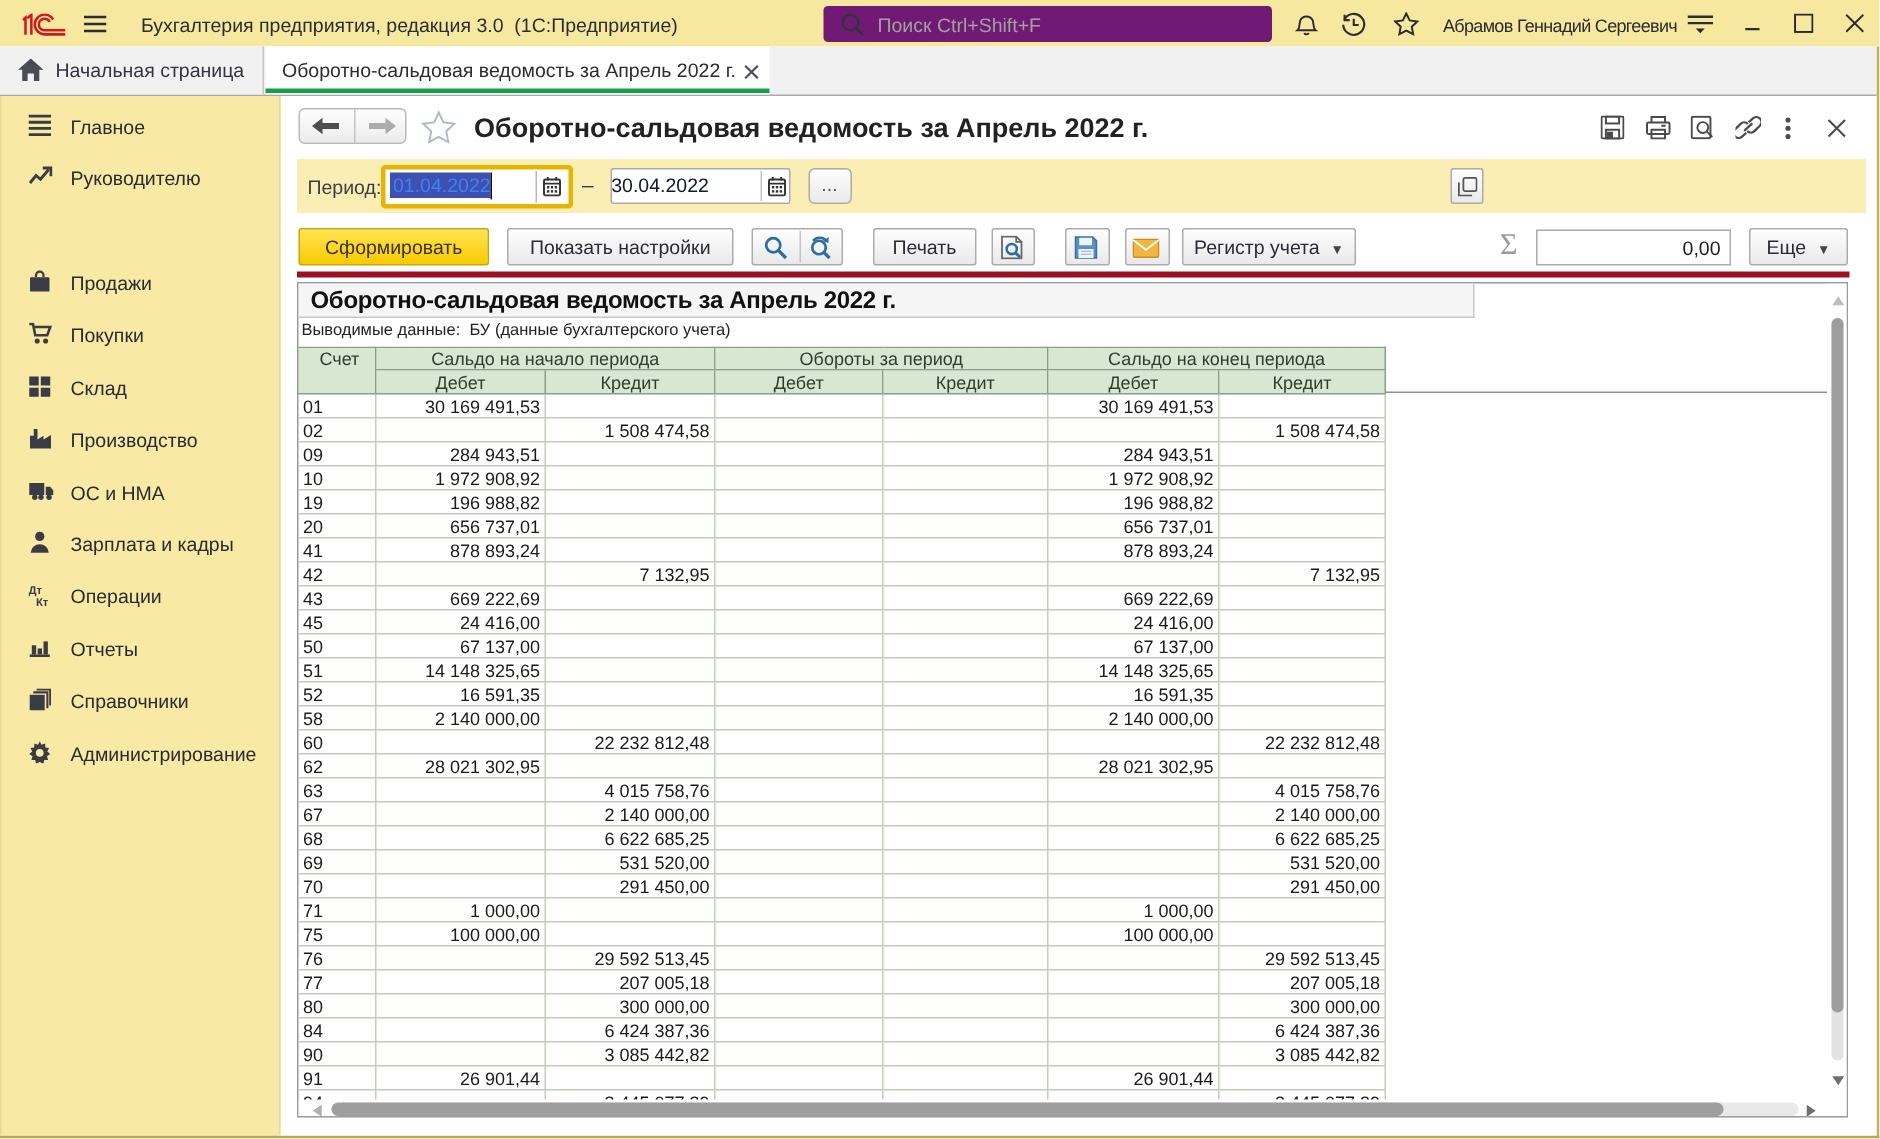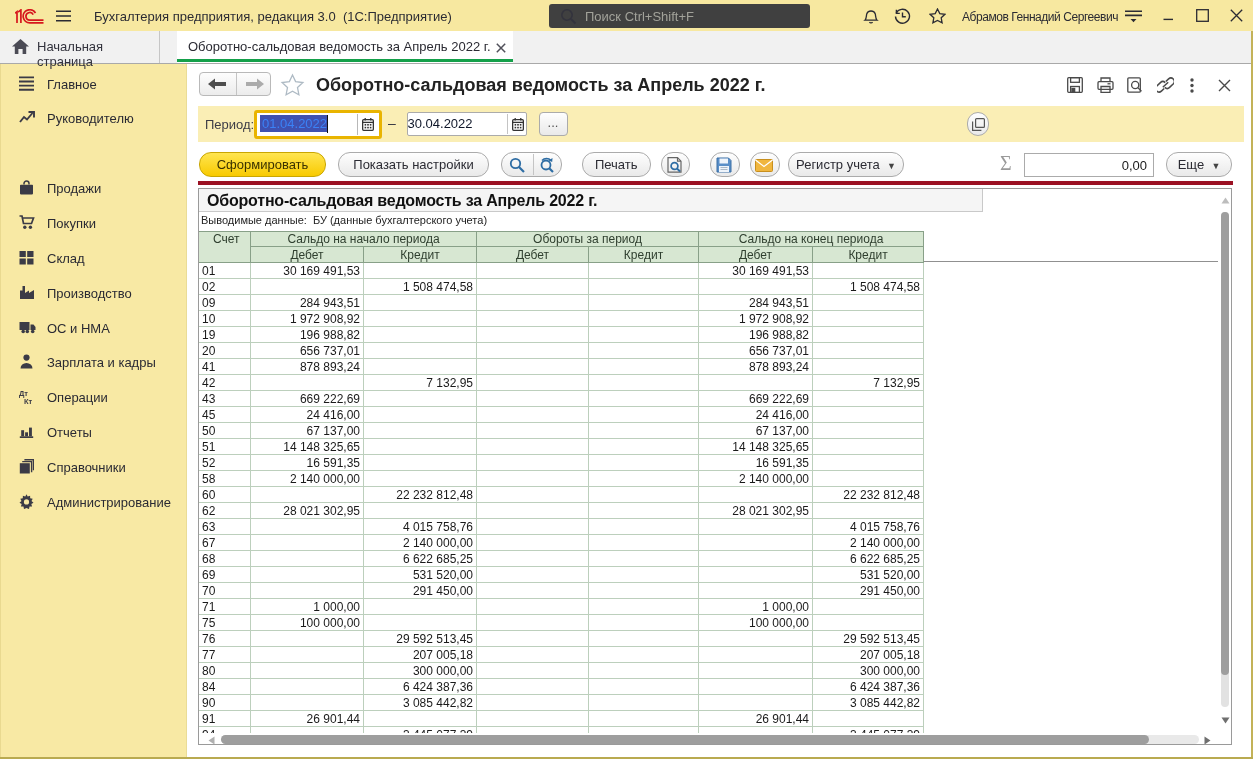--- a/index.html
+++ b/index.html
@@ -1,46 +1,46 @@
 <!DOCTYPE html>
 <html><head><meta charset="utf-8"><title>1C</title><style>
 *{margin:0;padding:0;box-sizing:border-box}
 html,body{width:1253px;height:759px;overflow:hidden}
 body{font-family:"Liberation Sans",sans-serif;background:#fff;position:relative;font-size:13px;color:#2b2b33}
 .abs{position:absolute}
 
 #topbar{position:absolute;left:0;top:0;width:1253px;height:31px;background:#f7e8a0}
 #apptitle{position:absolute;left:94px;top:9px;font-size:13px;color:#2b2b33}
-#search{position:absolute;left:549px;top:4px;width:261px;height:24px;background:#404040;border-radius:3px}
+#search{position:absolute;left:549px;top:4px;width:299px;height:24px;background:#701a75;border-radius:3px}
 #search .ph{position:absolute;left:36px;top:5px;color:#a2a29a;font-size:13px}
 #username{position:absolute;left:962px;top:10px;font-size:12px;color:#2b2b33;letter-spacing:-0.45px}
 
 #tabbar{position:absolute;left:0;top:31px;width:1251px;height:33px;background:#f1f1f1;border-bottom:1px solid #a9a9a9;z-index:3}
-#hometab{position:absolute;left:0;top:0;width:160px;height:32px;border-right:1px solid #c6c6c6;background:#f1f1f1}
+#hometab{position:absolute;left:0;top:0;width:176px;height:32px;border-right:1px solid #c6c6c6;background:#f1f1f1}
 #hometab span{position:absolute;left:37px;top:8px;color:#34343e}
 #acttab{position:absolute;left:177px;top:31px;width:336px;height:32px;background:#fff;z-index:4}
 #acttab .green{position:absolute;left:0;bottom:1px;width:100%;height:3px;background:#14a04a}
 #acttab span{position:absolute;left:11px;top:8px;color:#2b2b33}
 
 #sidebar{position:absolute;left:0;top:63.5px;width:187px;height:693.5px;background:#f8e9a4;border-right:1px solid #eadc96;border-left:1px solid #e9d990;z-index:2}
 .sbi{position:absolute;left:0;width:185px;height:30px}
 .sbi svg{position:absolute;left:18px;top:0px}
 .sbi span{position:absolute;left:46px;top:1px;font-size:13px;color:#2a2a33}
 
 #content{position:absolute;left:186px;top:63.5px;width:1065px;height:693.5px;background:#fff;z-index:1}
 
 #navgrp{position:absolute;left:13px;top:8.5px;width:72px;height:24px;border:1px solid #b9b9b9;border-radius:4px;background:linear-gradient(#fdfdfd,#ececec)}
 #navgrp .sep{position:absolute;left:35.5px;top:0;width:1px;height:22px;background:#c4c4c4}
 #navtitle{position:absolute;left:130px;top:11px;font-size:18px;font-weight:bold;color:#222}
 .hdrico{position:absolute;top:13px}
 
 #periodbar{position:absolute;left:12px;top:42.5px;width:1046px;height:36px;background:#faeeb5}
 #periodbar .lbl{position:absolute;left:7px;top:11px;color:#3c3c46}
 .fld{position:absolute;background:#fff;border:1px solid #ababab}
-.btn{position:absolute;background:linear-gradient(#fefefe,#e9e9e9);border:1px solid #ababab;border-radius:12px;text-align:center;color:#2b2b33}
+.btn{position:absolute;background:linear-gradient(#fefefe,#e9e9e9);border:1px solid #ababab;border-radius:2px;text-align:center;color:#2b2b33}
 
 #redline{position:absolute;left:12px;top:117px;width:1035px;height:4.5px;background:#9b1123}
 
 #report{position:absolute;left:12px;top:124.5px;width:1034px;height:557px;border:1px solid #9a9a9a;background:#fff;overflow:hidden}
 
 #rtitle{position:absolute;left:0px;top:0px;width:784px;height:22.5px;background:#f5f5f5;border-right:1px solid #c9c9c9;border-bottom:1px solid #c9c9c9}
 #rtitle span{position:absolute;left:8px;top:2.5px;font-weight:bold;font-size:16px;color:#111;letter-spacing:-0.2px}
 #rsub{position:absolute;left:2px;top:25px;font-size:11px;color:#222}
 #hdrext{position:absolute;left:724px;top:72px;width:295px;height:1px;background:#909090}
 #tblwrap{position:absolute;left:-1px;top:42px;width:726px;height:502px;overflow:hidden}

